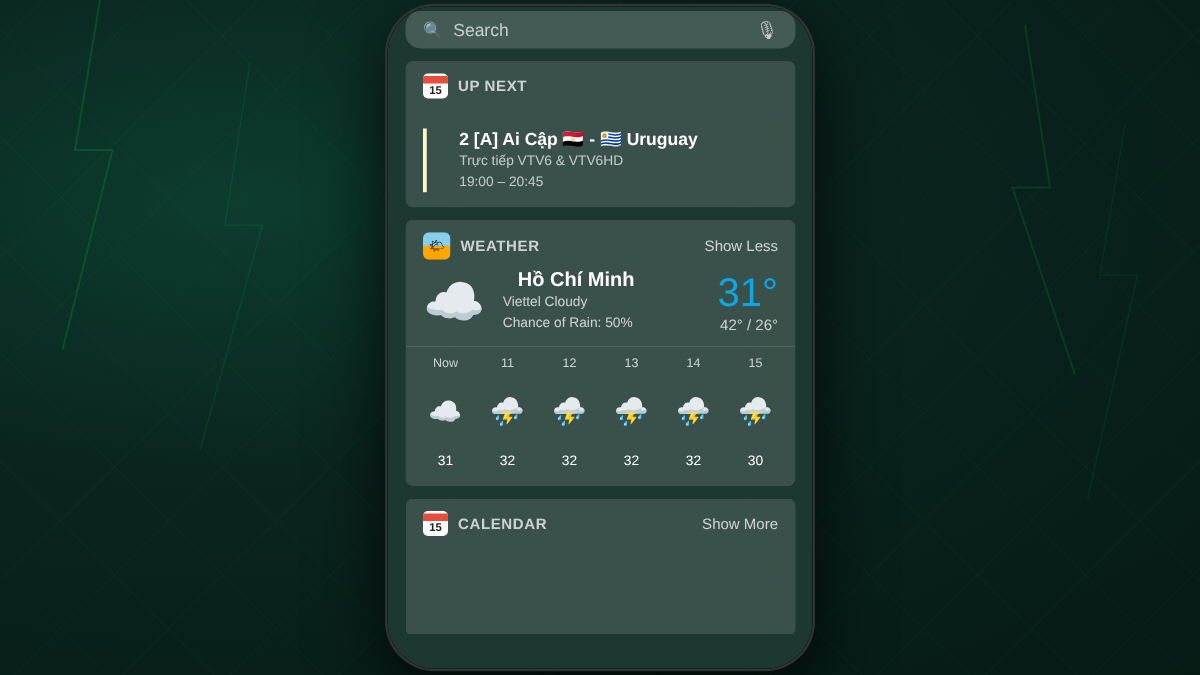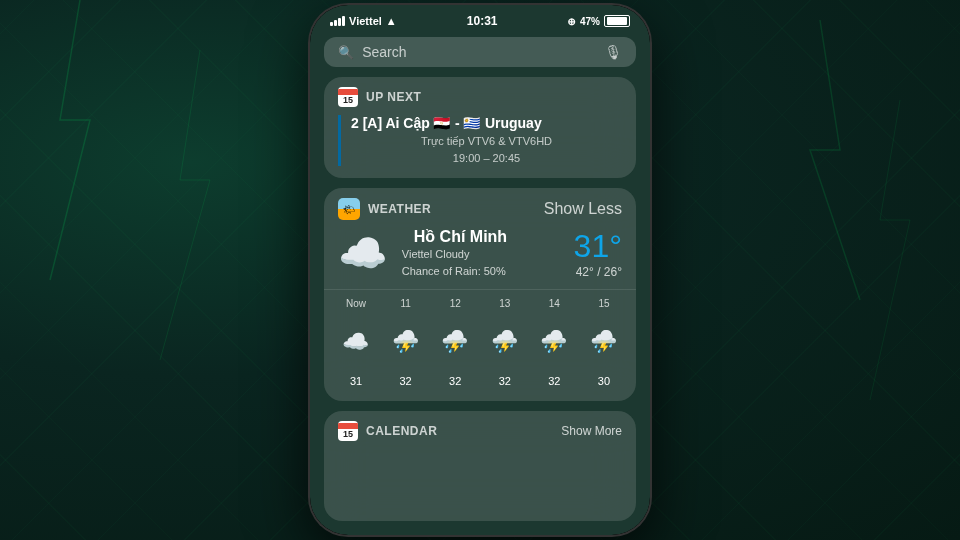--- a/index.html
+++ b/index.html
@@ -118,21 +118,21 @@
       font-size: 14px;
     }
 
     .search-icon { font-size: 13px; }
     .mic-icon { color: rgba(255,255,255,0.7); font-size: 14px; }
 
     
     .widget-card {
       background: rgba(200,200,200,0.18);
       backdrop-filter: blur(20px);
-      border-radius: 18px;
+      border-radius: 6px;
       margin-bottom: 10px;
       overflow: hidden;
     }
 
     
     .up-next-header {
       display: flex;
       align-items: center;
       gap: 8px;
       padding: 10px 14px 6px;
@@ -164,37 +164,36 @@
     }
 
     .widget-title {
       font-size: 12px;
       font-weight: 700;
       color: rgba(255,255,255,0.75);
       letter-spacing: 0.5px;
     }
 
     .event-item {
-      border-left: 3px solid #0369a1;
-      margin: 2px 14px 12px;
-      padding-left: 10px;
+      border-left: 3px solid #fef9c3;
+      margin: 18px 14px 12px;
+      padding-left: 26px;
     }
 
     .event-title {
       font-size: 14px;
       font-weight: 600;
       color: #fff;
       margin-bottom: 2px;
     }
 
     .event-sub {
       font-size: 11px;
       color: rgba(255,255,255,0.7);
       line-height: 1.5;
-      text-align: center;
     }
 
     
     .weather-header {
       display: flex;
       align-items: center;
       justify-content: space-between;
       padding: 10px 14px 8px;
     }
 
@@ -220,21 +219,21 @@
       background: linear-gradient(to bottom, #87CEEB 50%, #FFA500 50%);
       width: 100%;
       height: 100%;
       display: flex;
       align-items: center;
       justify-content: center;
       font-size: 10px;
     }
 
     .show-less-btn {
-      font-size: 16px;
+      font-size: 12px;
       color: rgba(255,255,255,0.75);
       background: none;
       border: none;
       cursor: pointer;
     }
 
     .weather-main {
       display: flex;
       align-items: center;
       padding: 0 14px 10px;
@@ -345,40 +344,20 @@
     <polyline points="80,0 60,120 90,120 50,280" stroke="rgba(0,255,100,0.15)" stroke-width="1.5" fill="none"></polyline>
     <polyline points="200,50 180,180 210,180 160,360" stroke="rgba(0,255,100,0.1)" stroke-width="1" fill="none"></polyline>
     <polyline points="820,20 840,150 810,150 860,300" stroke="rgba(0,255,100,0.12)" stroke-width="1.5" fill="none"></polyline>
     <polyline points="900,100 880,220 910,220 870,400" stroke="rgba(0,255,100,0.08)" stroke-width="1" fill="none"></polyline>
   </svg>
 </div>
 
 <div class="phone-frame">
   <div class="phone-inner">
 
-    <div class="status-bar">
-      <div class="status-left">
-        <div class="signal-bars">
-          <span style="height:4px"></span>
-          <span style="height:6px"></span>
-          <span style="height:8px"></span>
-          <span style="height:10px"></span>
-        </div>
-        <span>Viettel</span>
-        <span class="wifi-icon">▲</span>
-      </div>
-      <div class="status-center">10:31</div>
-      <div class="status-right">
-        <span>⊕</span>
-        <span>47%</span>
-        <div class="battery-icon">
-          <div class="battery-fill"></div>
-        </div>
-      </div>
-    </div>
 
     <div class="content">
 
       <div class="search-bar">
         <div class="search-left">
           <span class="search-icon">🔍</span>
           <span>Search</span>
         </div>
         <span class="mic-icon">🎙</span>
       </div>

